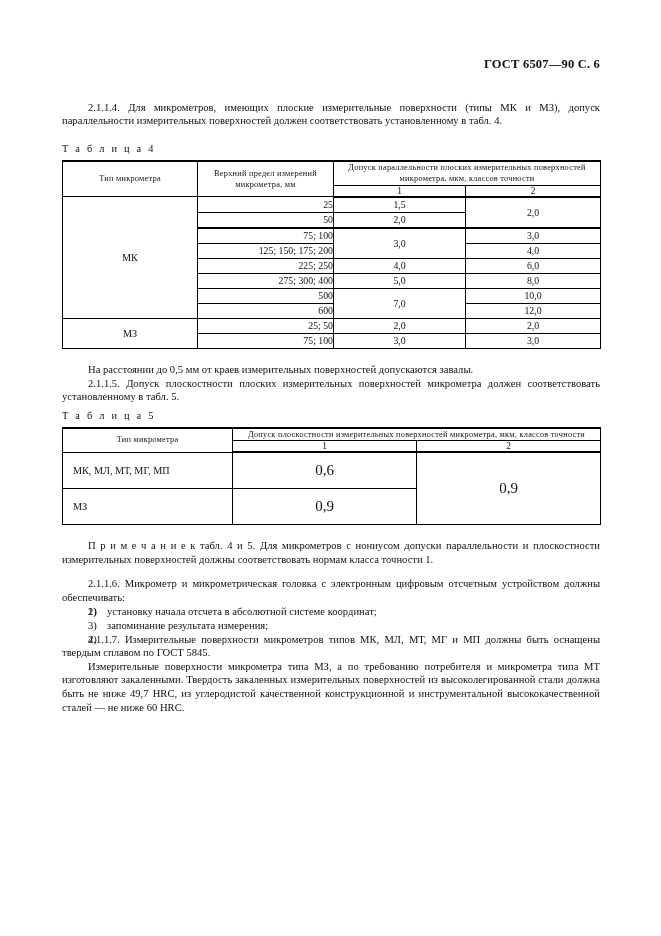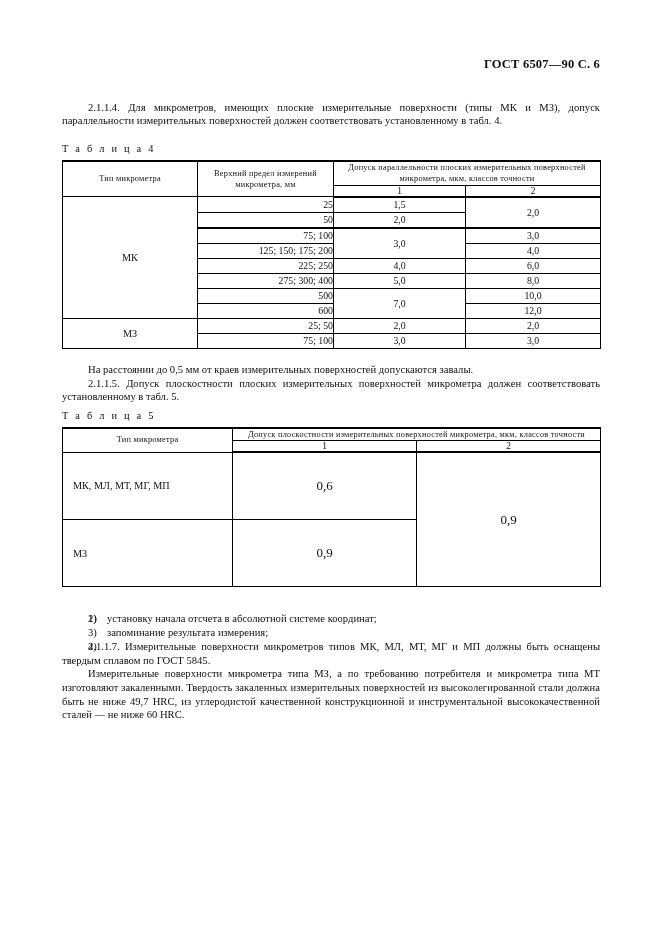--- a/index.html
+++ b/index.html
@@ -121,22 +121,22 @@
   .t5 .d2 { width: 184px; }
   .t5 .d3 { width: 184px; }
 
   .t5 .cell-l5 {
     text-align: left;
     font-size: 10.2px;
     padding: 7px 0 7px 10px;
   }
   .t5 .cell-c5 {
     text-align: center;
-    font-size: 13px;
-    padding: 25px 2px;
+    font-size: 15px;
+    padding: 9px 2px;
     margin-top: 40px;
   }
 
   ol.numlist {
     margin: 0;
     padding: 0;
     list-style: none;
   }
   ol.numlist li {
     font-size: 10.6px;
@@ -277,23 +277,25 @@
         </tr>
         <tr>
           <td class="cell-l5">МЗ</td>
           <td class="cell-c5">0,9</td>
         </tr>
       </tbody>
     </table>
 
     <div class="blockgap-l"></div>
 
+    <p class="para indent">П р и м е ч а н и е к табл. 4 и 5. Для микрометров с нониусом допуски параллельности и плоскостности измерительных поверхностей должны соответствовать нормам класса точности 1.</p>
 
     <div class="blockgap-m"></div>
 
+    <p class="para indent">2.1.1.6. Микрометр и микрометрическая головка с электронным цифровым отсчетным устрой­ством должны обеспечивать:</p>
     <ol class="numlist">
       <li>
         <span class="marker">1)</span>
       </li>
       <li>
         <span class="marker">2)</span>
         <span class="ltext">установку начала отсчета в абсолютной системе координат;</span>
       </li>
       <li>
         <span class="marker">3)</span>

